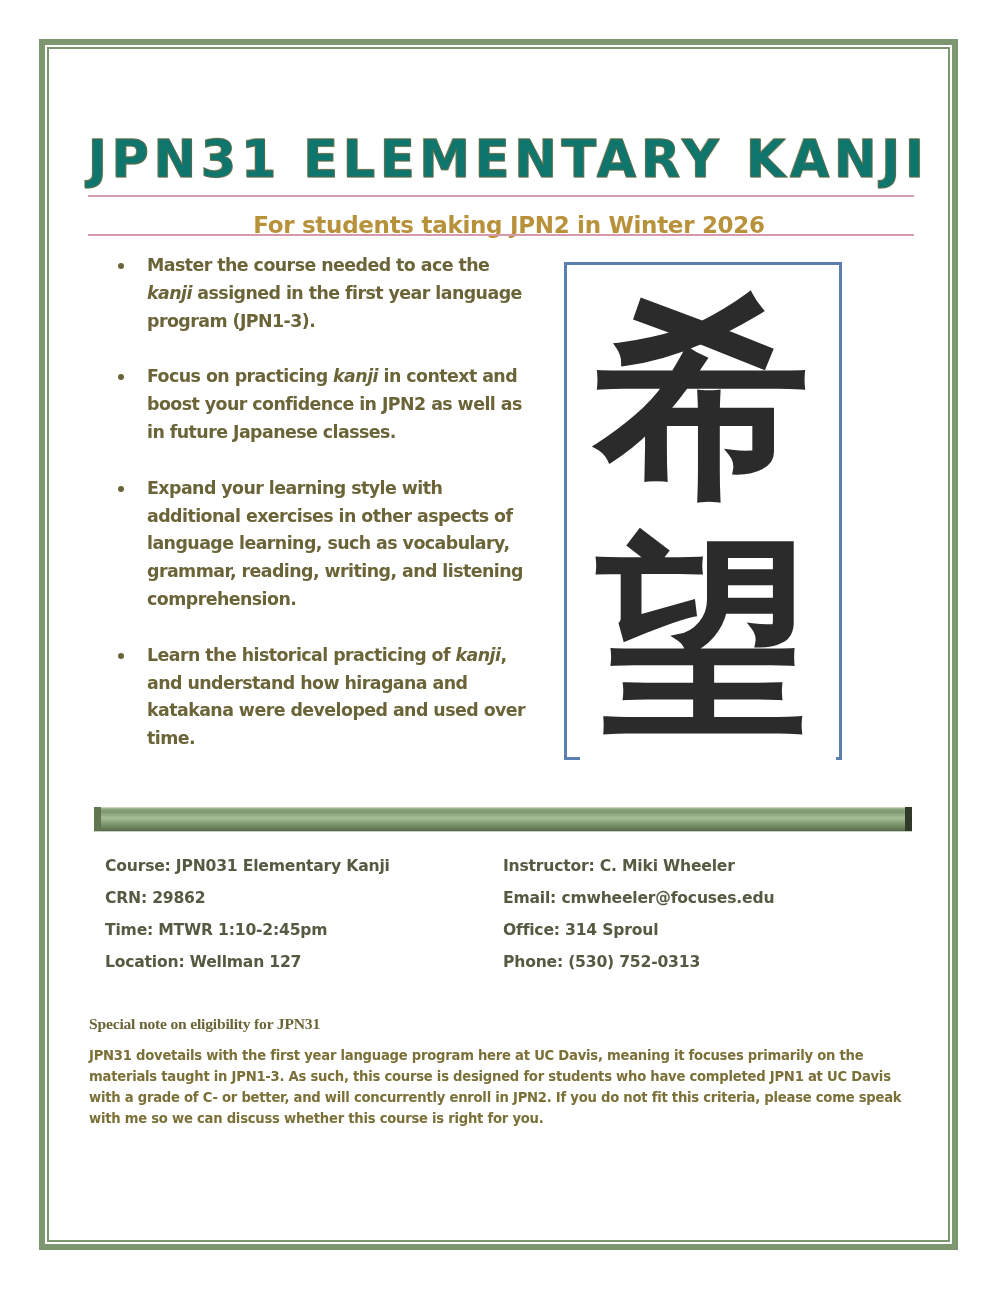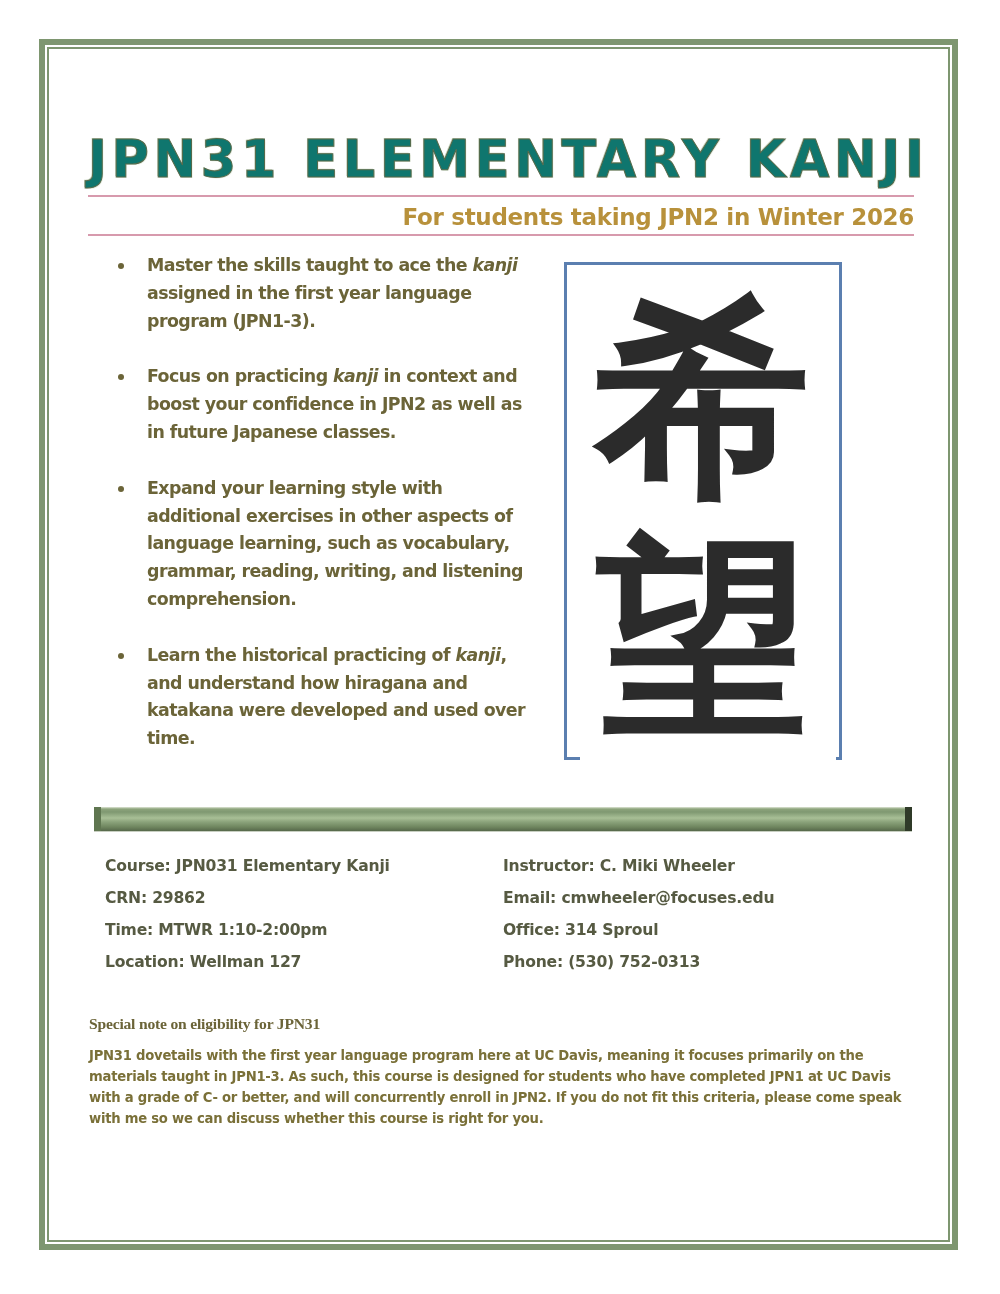--- a/index.html
+++ b/index.html
@@ -49,27 +49,27 @@
     width: 826px;
     height: 2px;
     background: #d79aad;
   }
   .rule-top { top: 195px; }
   .rule-bottom { top: 234px; }
   .subtitle {
     position: absolute;
     left: 88px; top: 200px;
     width: 826px;
-    text-align: right;
+    text-align: center;
     font-family: "DejaVu Sans", sans-serif;
     font-weight: bold;
     font-size: 23px;
     color: #b8913b;
     line-height: 34px;
-    margin: 0;
+    margin: 8px;
     letter-spacing: -0.3px;
   }
   .bullets {
     position: absolute;
     left: 112px; top: 252px;
     width: 420px;
     margin: 0;
     padding: 0;
     list-style: none;
   }
@@ -185,21 +185,21 @@
 <div class="frame-inner"></div>
 
 <h1 class="title">JPN31 ELEMENTARY KANJI</h1>
 
 <div class="rule-pink rule-top"></div>
 <p class="subtitle">For students taking JPN2 in Winter 2026</p>
 <div class="rule-pink rule-bottom"></div>
 
 <ul class="bullets">
   <li class="bullet">
-    <span class="bullet-dot"></span><span>Master the skills taught to ace the </span><em>kanji</em><span> assigned in the first year language program (JPN1-3).</span>
+    <span class="bullet-dot"></span><span>Master the course needed to ace the </span><em>kanji</em><span> assigned in the first year language program (JPN1-3).</span>
   </li>
   <li class="bullet">
     <span class="bullet-dot"></span><span>Focus on practicing </span><em>kanji</em><span> in context and boost your confidence in JPN2 as well as in future Japanese classes.</span>
   </li>
   <li class="bullet">
     <span class="bullet-dot"></span><span>Expand your learning style with additional exercises in other aspects of language learning, such as vocabulary, grammar, reading, writing, and listening comprehension.</span>
   </li>
   <li class="bullet">
     <span class="bullet-dot"></span><span>Learn the historical practicing of </span><em>kanji</em><span>, and understand how hiragana and katakana were developed and used over time.</span>
   </li>
@@ -209,21 +209,21 @@
 <div class="kanji-stub-left"></div>
 <div class="kanji-stub-right"></div>
 <p class="kanji-char kanji-1">希</p>
 <p class="kanji-char kanji-2">望</p>
 
 <div class="green-bar"></div>
 
 <ul class="info info-left">
   <li class="info-row">Course: JPN031 Elementary Kanji</li>
   <li class="info-row">CRN: 29862</li>
-  <li class="info-row">Time: MTWR 1:10-2:00pm</li>
+  <li class="info-row">Time: MTWR 1:10-2:45pm</li>
   <li class="info-row">Location: Wellman 127</li>
 </ul>
 
 <ul class="info info-right">
   <li class="info-row">Instructor: C. Miki Wheeler</li>
   <li class="info-row">Email: cmwheeler@focuses.edu</li>
   <li class="info-row">Office: 314 Sproul</li>
   <li class="info-row">Phone: (530) 752-0313</li>
 </ul>
 

